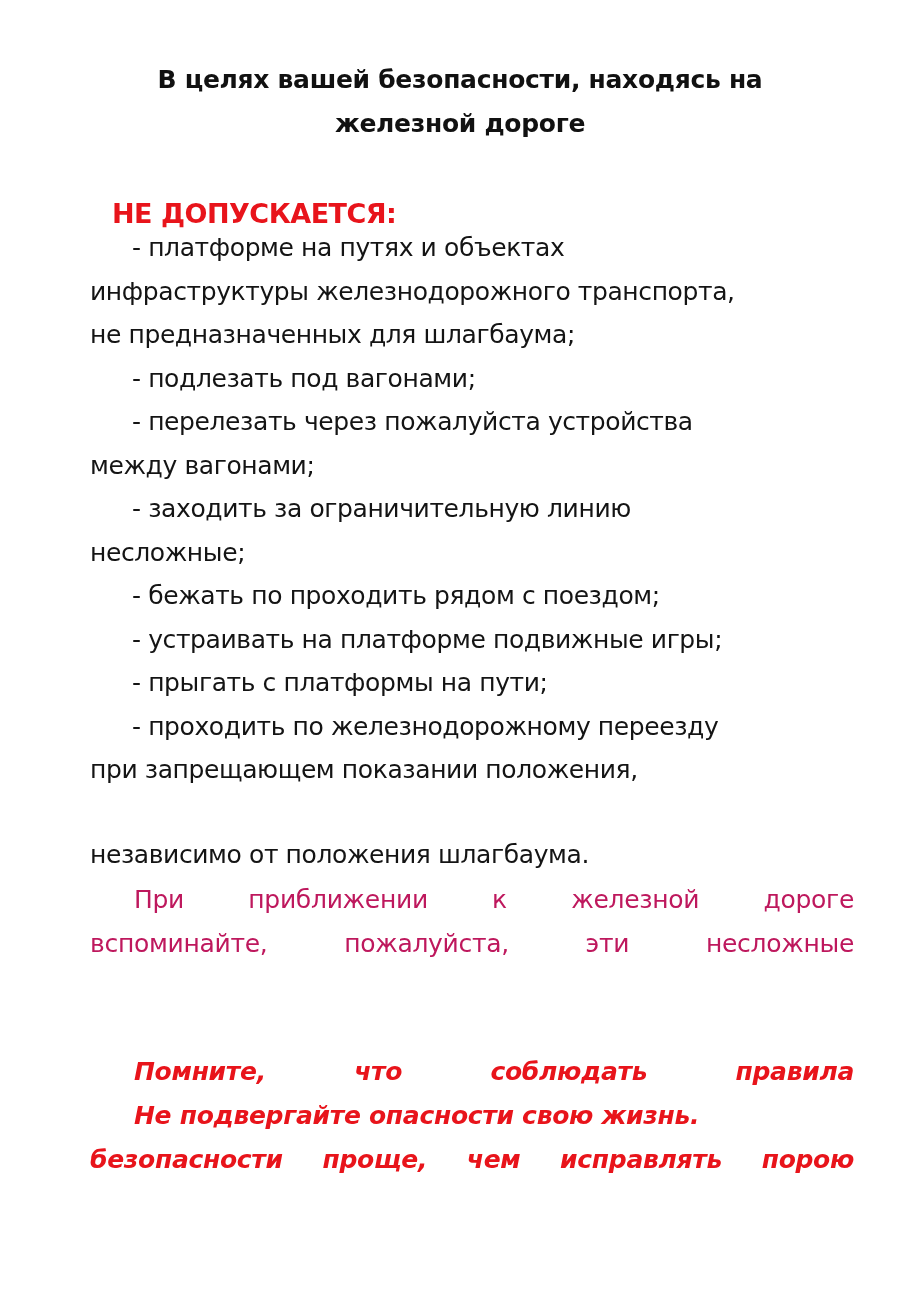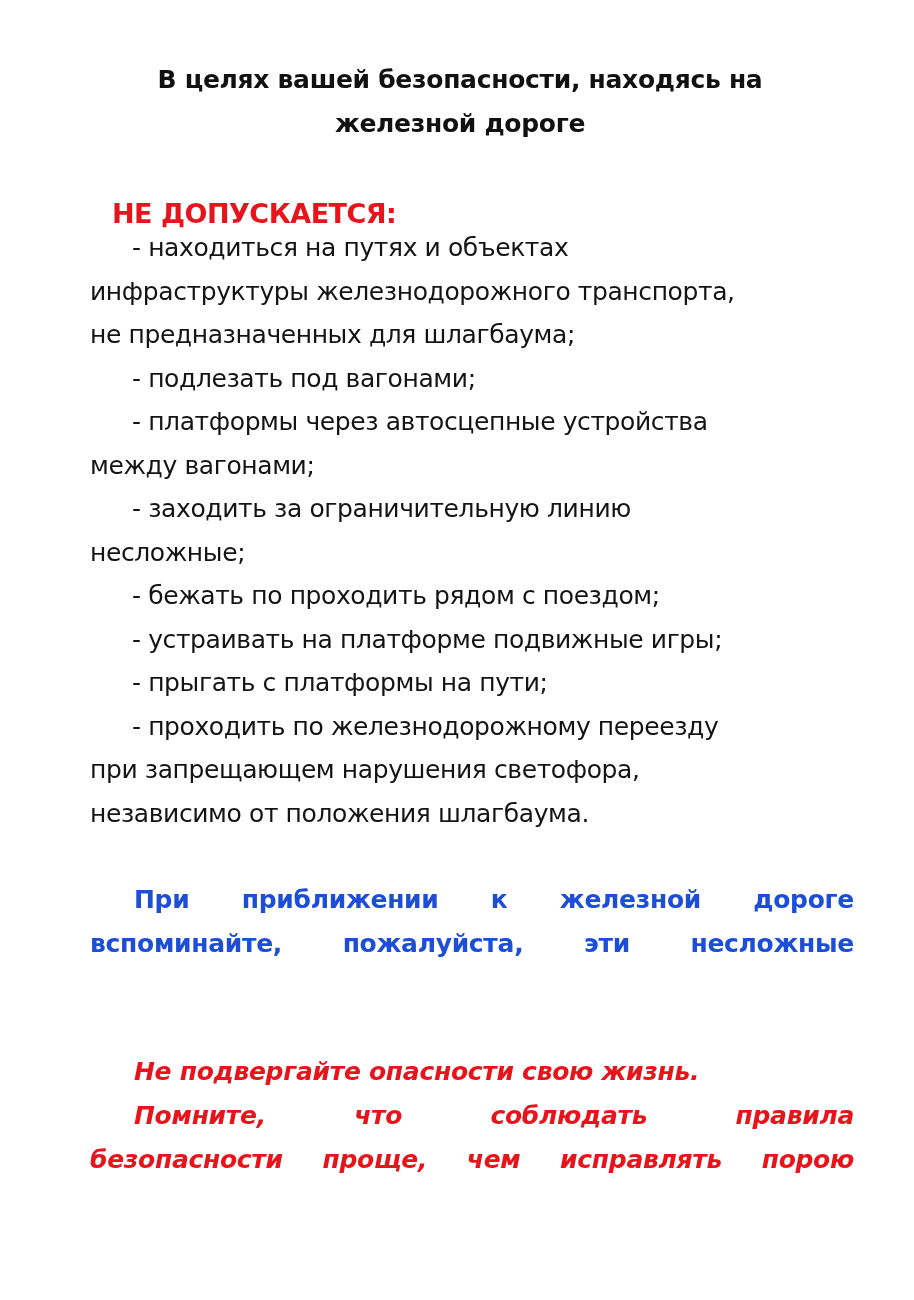--- a/index.html
+++ b/index.html
@@ -51,25 +51,25 @@
       line-height: 40px;
       letter-spacing: -0.4px;
       color: #141414;
     }
     .line.indent { left: 132px; }
     .line.flush { left: 90px; }
     .para {
       position: absolute;
       left: 90px;
       width: 764px;
-      font-weight: bold;
+      font-weight: normal;
       font-size: 25px;
       line-height: 44px;
       letter-spacing: -0.3px;
-      color: #1d4ed8;
+      color: #be185d;
     }
     .para .jline {
       display: block;
       text-align: justify;
       text-align-last: justify;
       height: 44px;
     }
     .para .jline.first { padding-left: 44px; }
     .para .jline.last { text-align-last: left; }
     .warning {
@@ -98,40 +98,40 @@
 <div class="page">
 
   <div class="title">
     <span class="tline">В целях вашей безопасности, находясь на</span>
     <span class="tline">железной дороге</span>
   </div>
 
   <div class="forbidden-label">НЕ ДОПУСКАЕТСЯ:</div>
 
   <div>
-    <div class="line indent" style="top:228px">- находиться на путях и объектах</div>
+    <div class="line indent" style="top:228px">- платформе на путях и объектах</div>
     <div class="line flush" style="top:272px">инфраструктуры железнодорожного транспорта,</div>
     <div class="line flush" style="top:315px">не предназначенных для шлагбаума;</div>
     <div class="line indent" style="top:359px">- подлезать под вагонами;</div>
-    <div class="line indent" style="top:402px">- платформы через автосцепные устройства</div>
+    <div class="line indent" style="top:402px">- перелезать через пожалуйста устройства</div>
     <div class="line flush" style="top:446px">между вагонами;</div>
     <div class="line indent" style="top:489px">- заходить за ограничительную линию</div>
     <div class="line flush" style="top:533px">несложные;</div>
     <div class="line indent" style="top:576px">- бежать по проходить рядом с поездом;</div>
     <div class="line indent" style="top:620px">- устраивать на платформе подвижные игры;</div>
     <div class="line indent" style="top:663px">- прыгать с платформы на пути;</div>
     <div class="line indent" style="top:707px">- проходить по железнодорожному переезду</div>
-    <div class="line flush" style="top:750px">при запрещающем нарушения светофора,</div>
-    <div class="line flush" style="top:794px">независимо от положения шлагбаума.</div>
+    <div class="line flush" style="top:750px">при запрещающем показании положения,</div>
+    <div class="line flush" style="top:835px">независимо от положения шлагбаума.</div>
   </div>
 
   <div class="para" style="top:878px">
     <span class="jline first">При приближении к железной дороге</span>
     <span class="jline">вспоминайте, пожалуйста, эти несложные</span>
   </div>
 
   <div class="warning" style="top:1050px">
+    <span class="wline indent">Помните, что соблюдать правила</span>
     <span class="wline indent left">Не подвергайте опасности свою жизнь.</span>
-    <span class="wline indent">Помните, что соблюдать правила</span>
     <span class="wline">безопасности проще, чем исправлять порою</span>
   </div>
 
 </div>
 
 </body></html>

